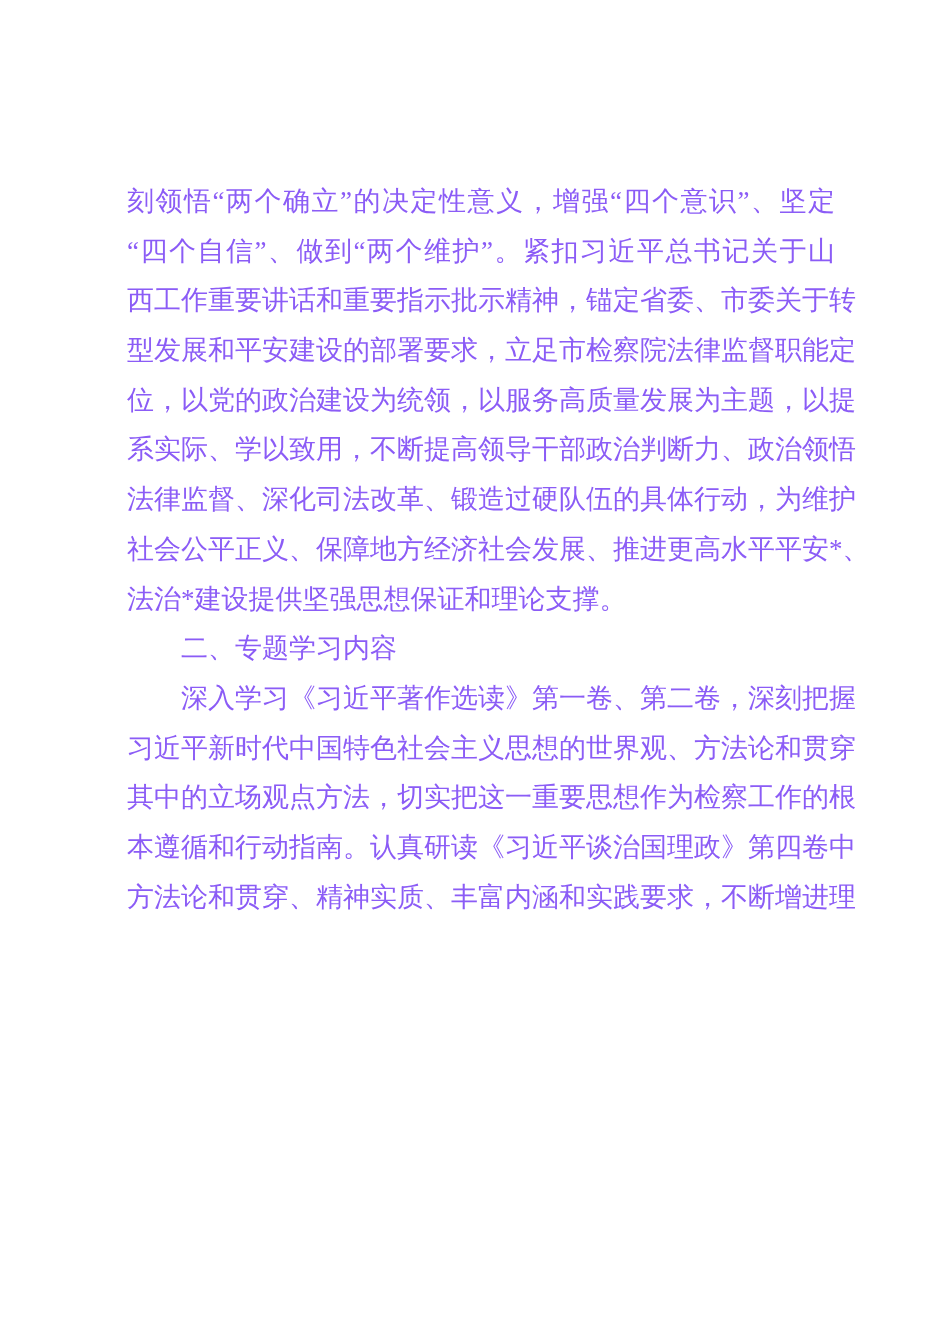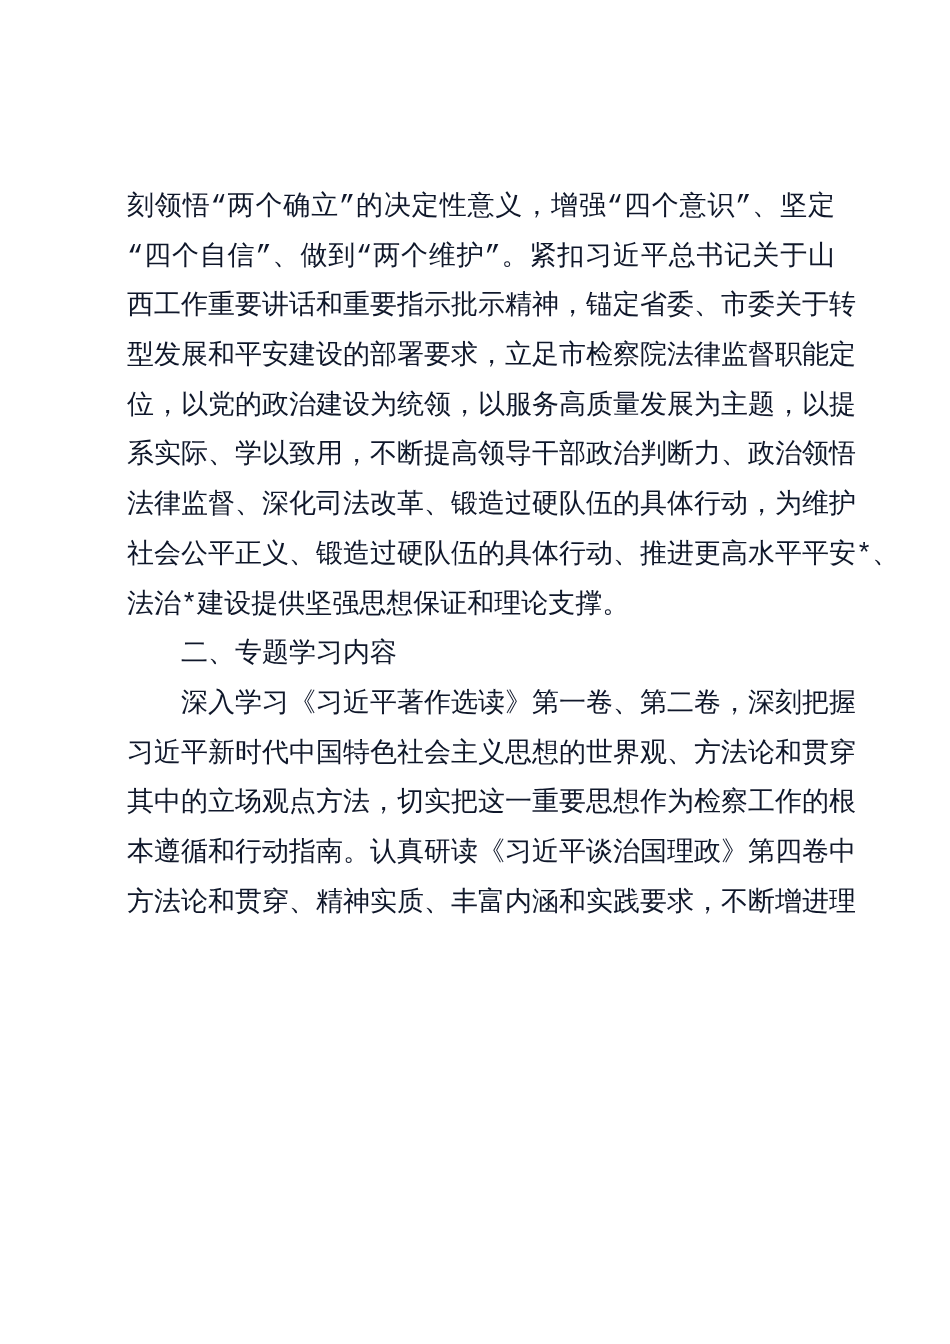--- a/index.html
+++ b/index.html
@@ -1,24 +1,24 @@
 <!DOCTYPE html>
 <html><head>
 <meta charset="utf-8">
 <style>
   html, body { margin: 0; padding: 0; background: #ffffff; }
   body { width: 950px; height: 1344px; position: relative; overflow: hidden; }
   .page {
     position: absolute;
     left: 127px;
-    top: 183px;
+    top: 177px;
     width: 708px;
-    font-family: Liberation Mono, monospace;
+    font-family: Liberation Serif, serif;
     font-size: 27px;
-    color: #0f172a;
+    color: #8b5cf6;
   }
   .line {
     height: 49.7px;
     line-height: 49.7px;
     white-space: nowrap;
     text-align: justify;
     text-align-last: justify;
     letter-spacing: 0;
   }
   .line.last { text-align-last: left; }
@@ -28,21 +28,21 @@
 <body>
 
 <div class="page">
   <div class="line">刻领悟“两个确立”的决定性意义，增强“四个意识”、坚定</div>
   <div class="line">“四个自信”、做到“两个维护”。紧扣习近平总书记关于山</div>
   <div class="line">西工作重要讲话和重要指示批示精神，锚定省委、市委关于转</div>
   <div class="line">型发展和平安建设的部署要求，立足市检察院法律监督职能定</div>
   <div class="line">位，以党的政治建设为统领，以服务高质量发展为主题，以提</div>
   <div class="line">系实际、学以致用，不断提高领导干部政治判断力、政治领悟</div>
   <div class="line">法律监督、深化司法改革、锻造过硬队伍的具体行动，为维护</div>
-  <div class="line">社会公平正义、锻造过硬队伍的具体行动、推进更高水平平安*、</div>
+  <div class="line">社会公平正义、保障地方经济社会发展、推进更高水平平安*、</div>
   <div class="line last">法治*建设提供坚强思想保证和理论支撑。</div>
   <div class="line last indent">二、专题学习内容</div>
   <div class="line indent">深入学习《习近平著作选读》第一卷、第二卷，深刻把握</div>
   <div class="line">习近平新时代中国特色社会主义思想的世界观、方法论和贯穿</div>
   <div class="line">其中的立场观点方法，切实把这一重要思想作为检察工作的根</div>
   <div class="line">本遵循和行动指南。认真研读《习近平谈治国理政》第四卷中</div>
   <div class="line">方法论和贯穿、精神实质、丰富内涵和实践要求，不断增进理</div>
 </div>
 
 </body></html>

